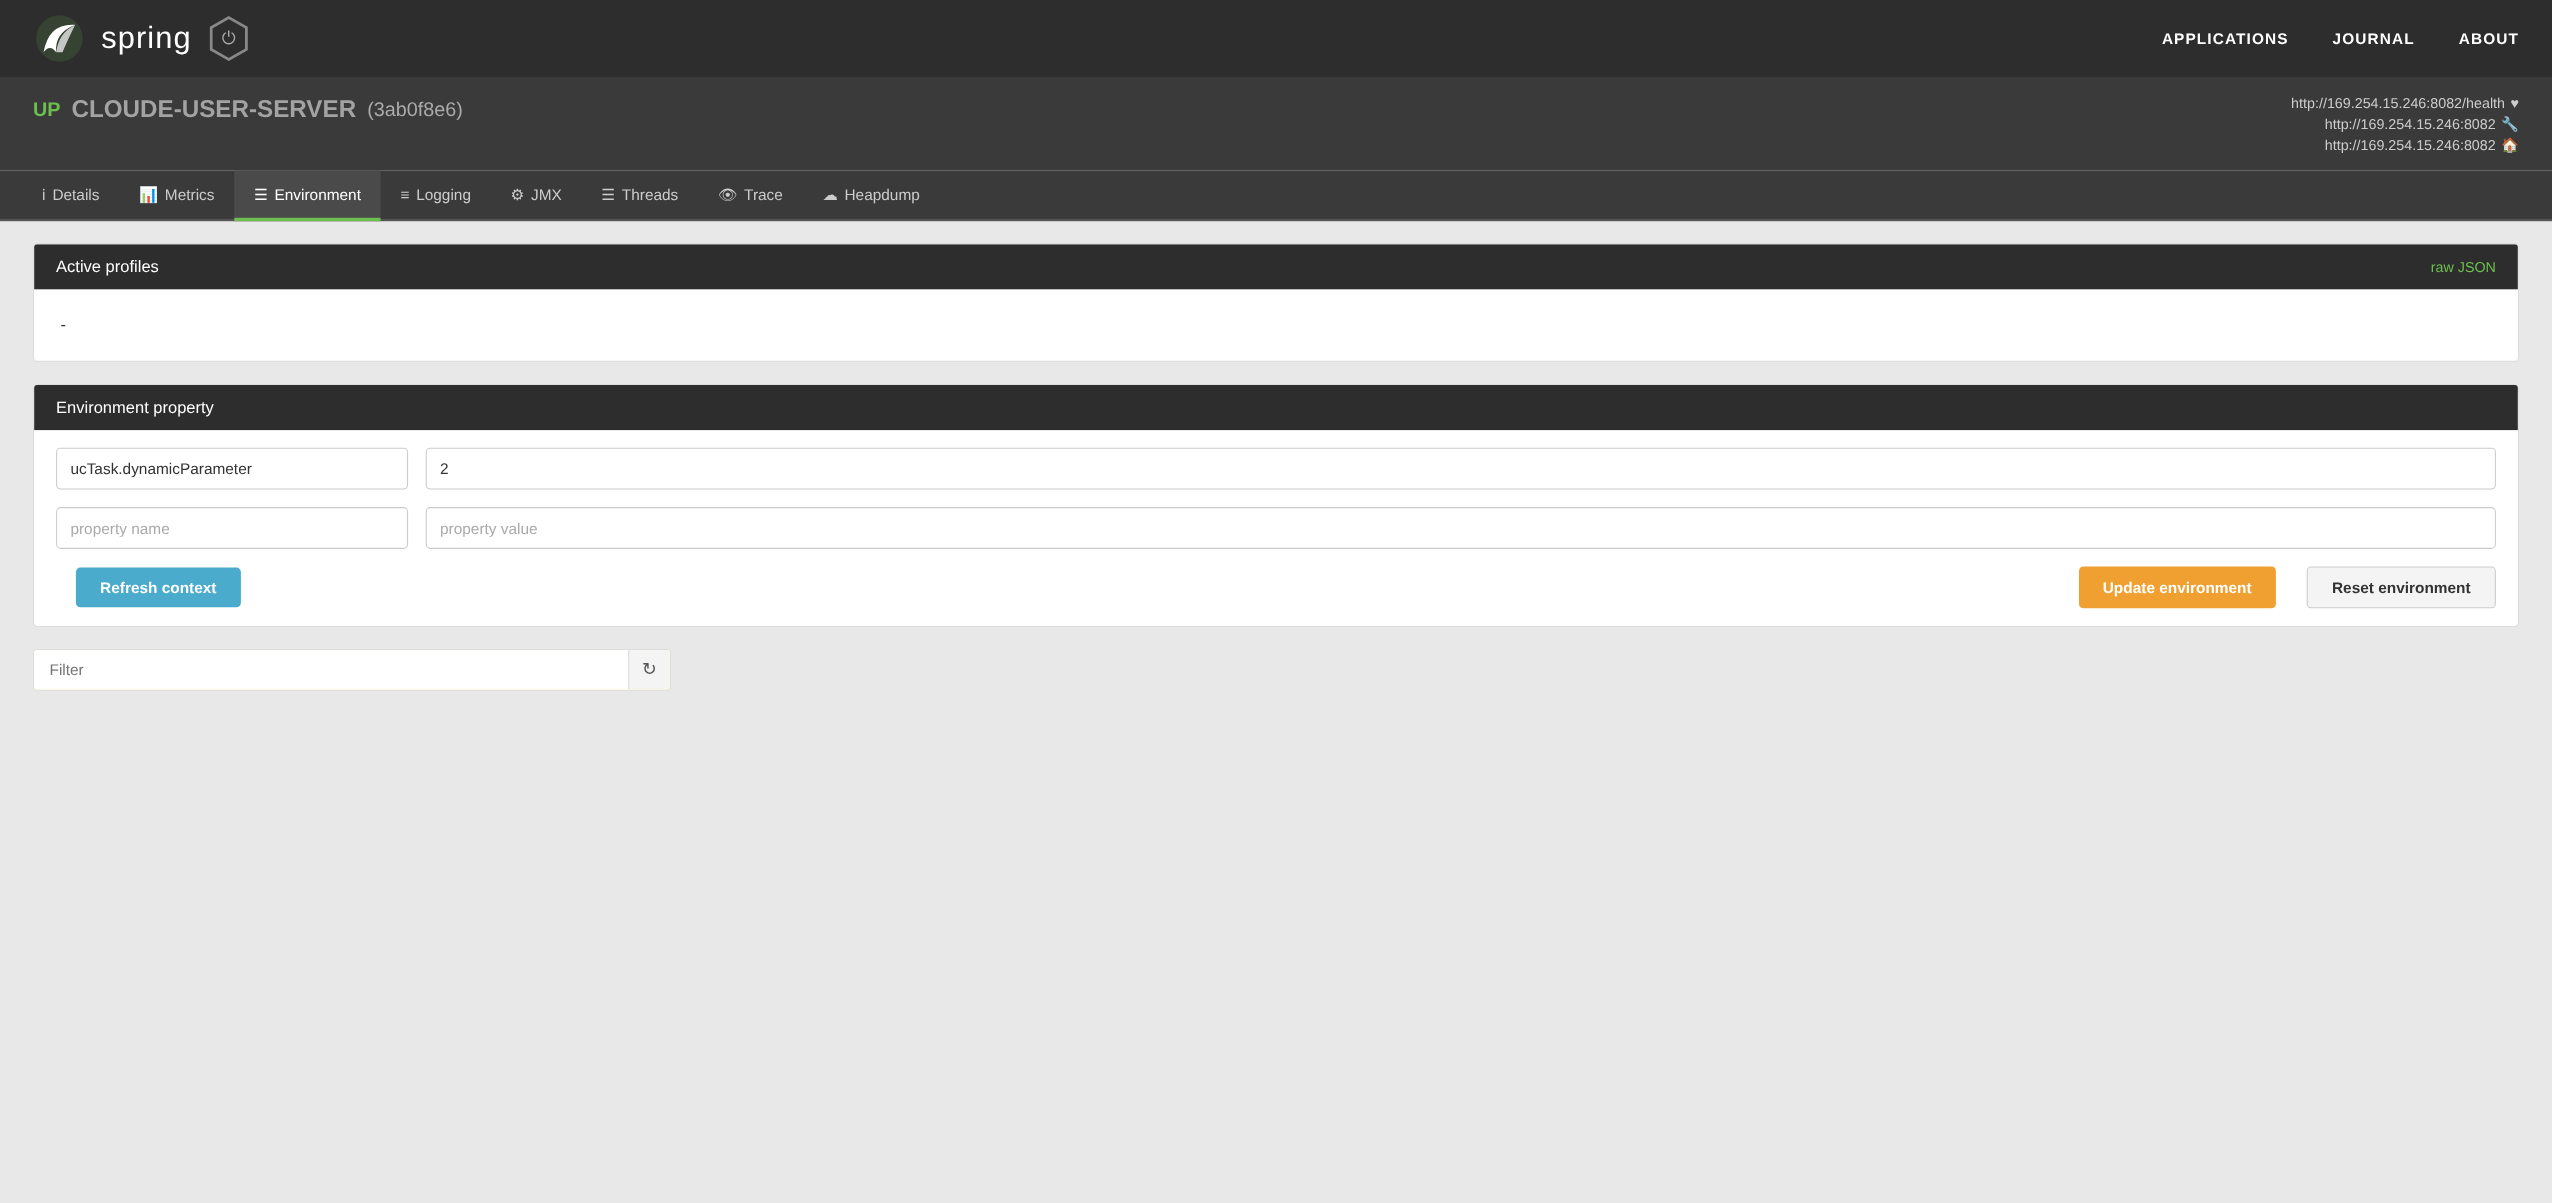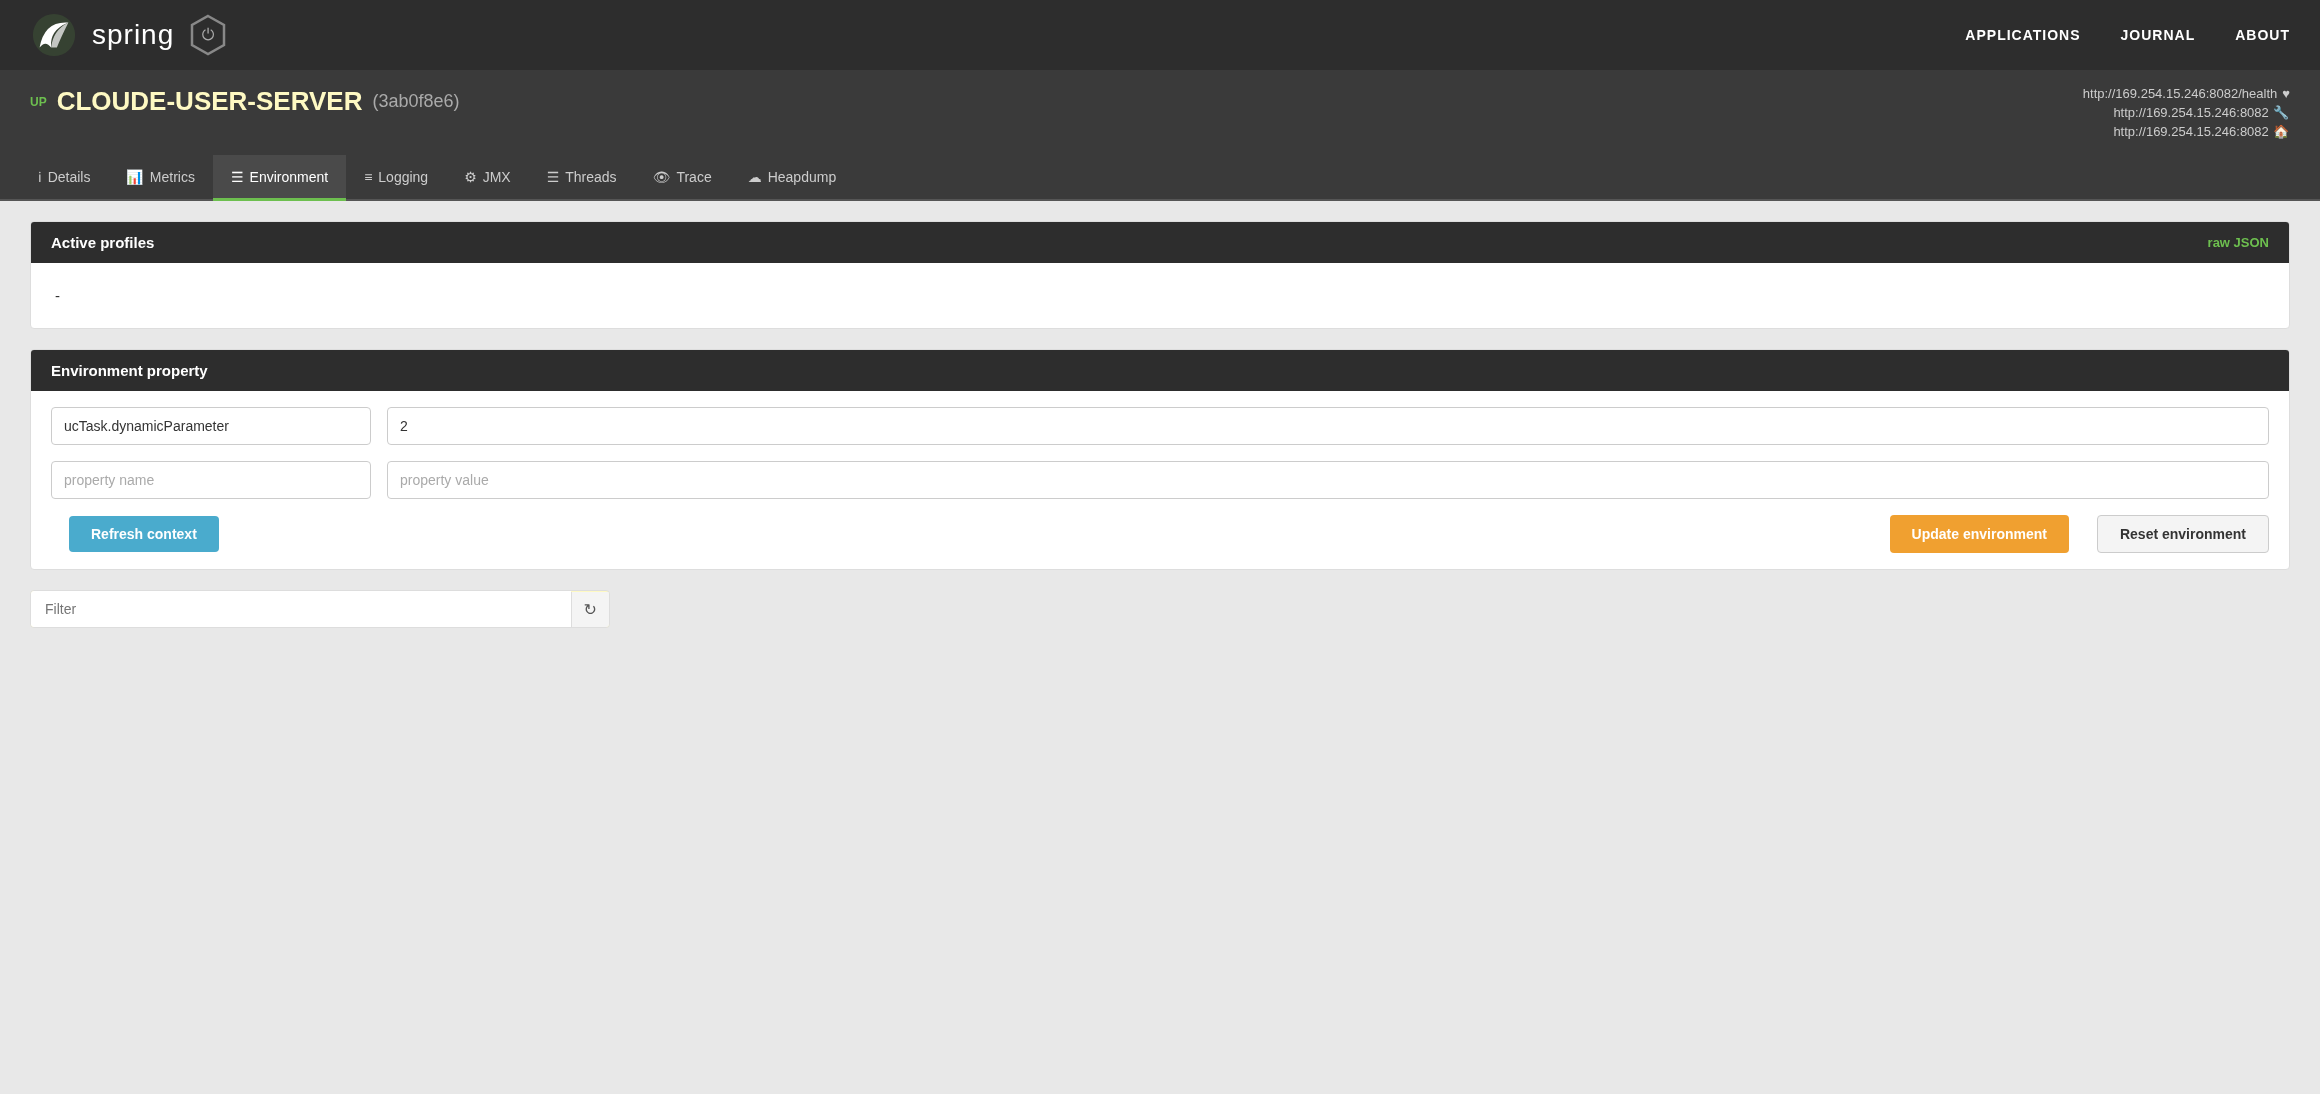--- a/index.html
+++ b/index.html
@@ -51,25 +51,25 @@
       align-items: flex-start;
     }
     .server-title {
       display: flex;
       align-items: center;
       gap: 10px;
     }
     .status-up {
       color: #6dbf4f;
       font-weight: bold;
-      font-size: 12px;
+      font-size: 18px;
     }
     .server-name {
-      color: #fef9c3;
-      font-size: 26px;
+      color: #a3a3a3;
+      font-size: 22px;
       font-weight: bold;
     }
     .server-id {
       color: #aaa;
       font-size: 18px;
       font-weight: normal;
     }
     .server-links {
       text-align: right;
       display: flex;
@@ -123,21 +123,21 @@
       border-radius: 4px;
       margin-bottom: 20px;
       overflow: hidden;
       border: 1px solid #ddd;
     }
     .card-header {
       background: #2d2d2d;
       color: white;
       padding: 12px 20px;
       font-size: 15px;
-      font-weight: bold;
+      font-weight: normal;
       display: flex;
       justify-content: space-between;
       align-items: center;
     }
     .raw-json-link {
       color: #6dbf4f;
       font-size: 13px;
       cursor: pointer;
       text-decoration: none;
     }

